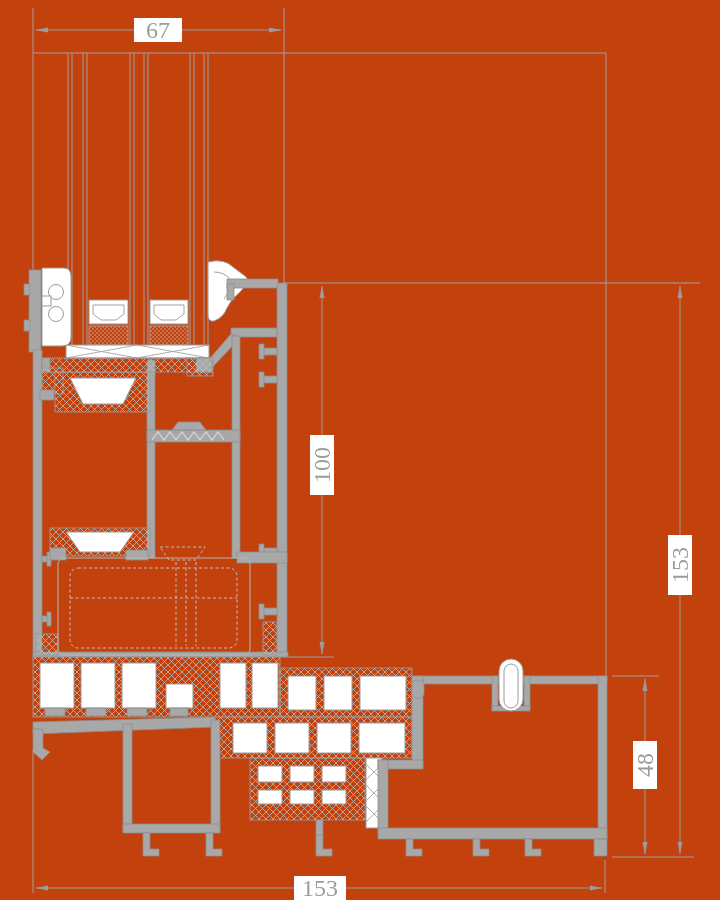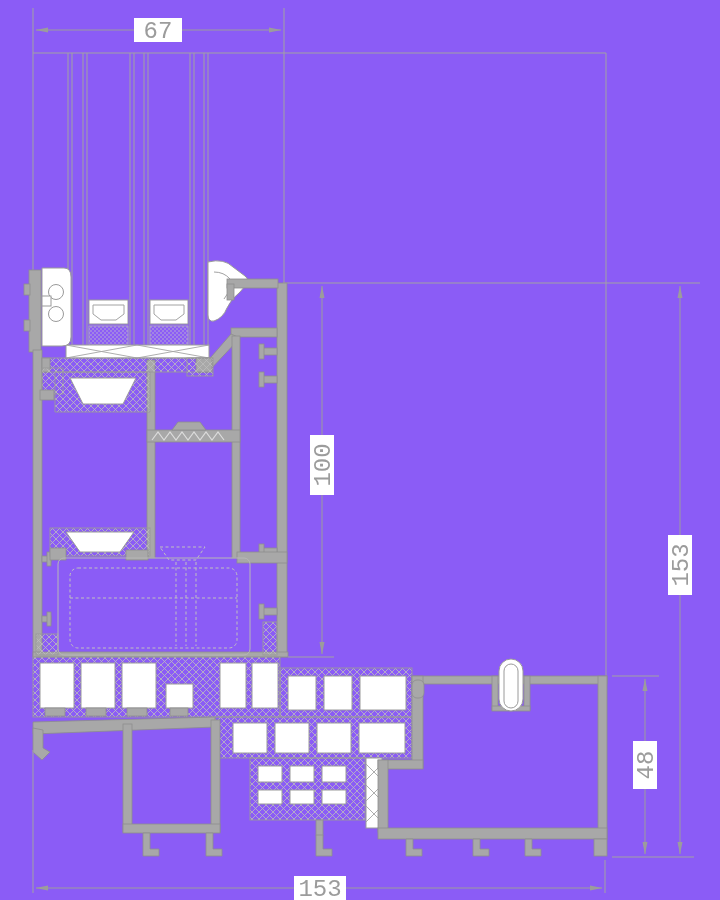--- a/index.html
+++ b/index.html
@@ -1,17 +1,17 @@
 <!DOCTYPE html>
 <html><head>
 <meta charset="utf-8">
 <style>
   html,body{margin:0;padding:0;background:#ffffff;}
-  .stage{position:relative;width:720px;height:900px;background:#8b5cf6;overflow:hidden;
-         font-family:Liberation Mono, monospace;}
+  .stage{position:relative;width:720px;height:900px;background:#c2410c;overflow:hidden;
+         font-family:Liberation Serif, serif;}
   svg{display:block;}
   .ln{stroke:#a2a2a2;stroke-width:1;fill:none;}
   .dim{stroke:#9c9c9c;stroke-width:1;fill:none;}
   .al{fill:#a8a8a8;stroke:#8d8d8d;stroke-width:0.8;}
   .wh{fill:#ffffff;stroke:#9a9a9a;stroke-width:1;}
   .ht{fill:url(#hatch);stroke:#9a9a9a;stroke-width:0.9;}
   .dsh{stroke:#c0c0c0;stroke-width:1;fill:none;stroke-dasharray:3 2.5;}
   .sol{stroke:#b7b7b7;stroke-width:1;fill:none;}
   .dimtext{font-size:24px;fill:#9c9c9c;text-anchor:middle;}
   .zig{stroke:#dcdcdc;stroke-width:1.2;fill:none;}

